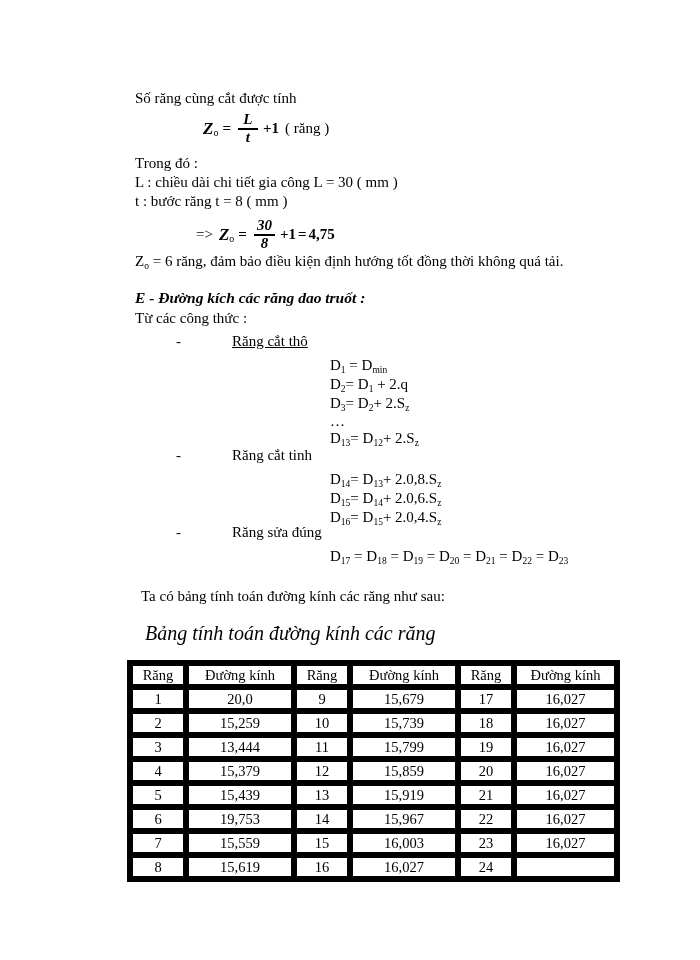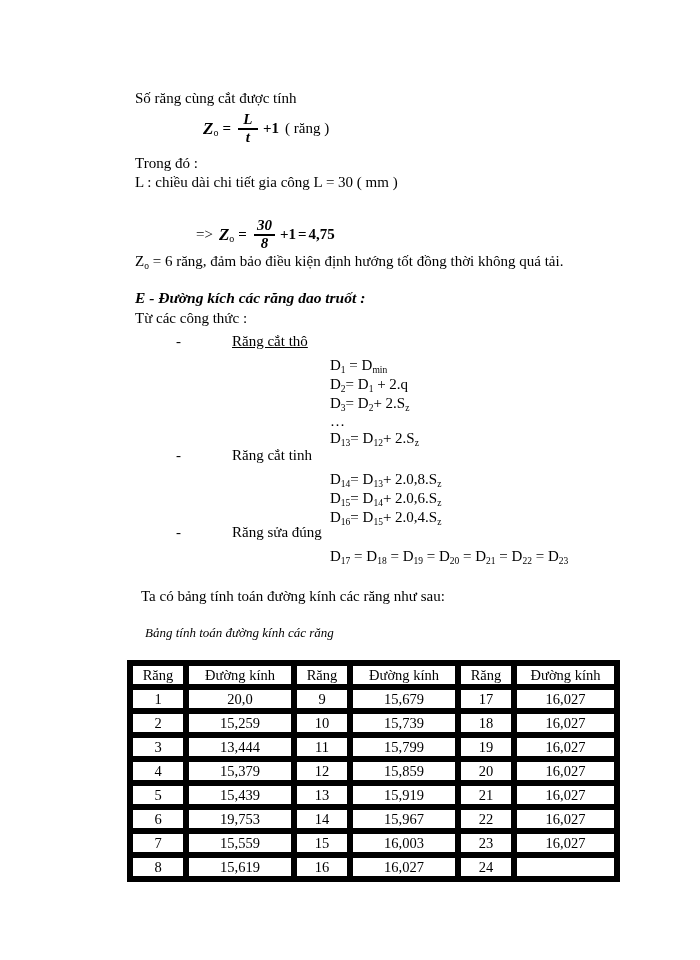--- a/index.html
+++ b/index.html
@@ -141,21 +141,21 @@
   #eq-d15 { left: 330px; top: 490px; }
   #eq-d16 { left: 330px; top: 509px; }
   #eq-d17 { left: 330px; top: 548px; }
 
   #line-tacobang { top: 586px; left: 141px; }
 
   #table-caption {
     top: 623px;
     left: 145px;
     font-style: italic;
-    font-size: 13px;
+    font-size: 20px;
   }
 
   
   #diameter-table {
     position: absolute;
     left: 127px;
     top: 660px;
     border-collapse: collapse;
     font-size: 14.5px;
   }
@@ -195,20 +195,21 @@
       <span class="den">t</span>
     </span>
     <span class="plus-one">+1</span>
     <span class="trailing">( răng )</span>
   </div>
 
   <div class="body-text indent1" id="line-trongdo">Trong đó :</div>
 
   <div class="body-text indent1" id="line-L">L : chiều dài chi tiết gia công  L = 30 ( mm )</div>
 
+  <div class="body-text indent1" id="line-t">t : bước răng  t = 8 ( mm )</div>
 
   <div class="formula" id="formula-zo-val">
     <span class="arrow">=&gt;</span>
     <span class="var-bold-italic">Z</span>
       <span class="sub">o</span>
     <span class="eqsign">=</span>
     <span class="frac">
       <span class="num">30</span>
       <span class="bar"></span>
       <span class="den">8</span>

